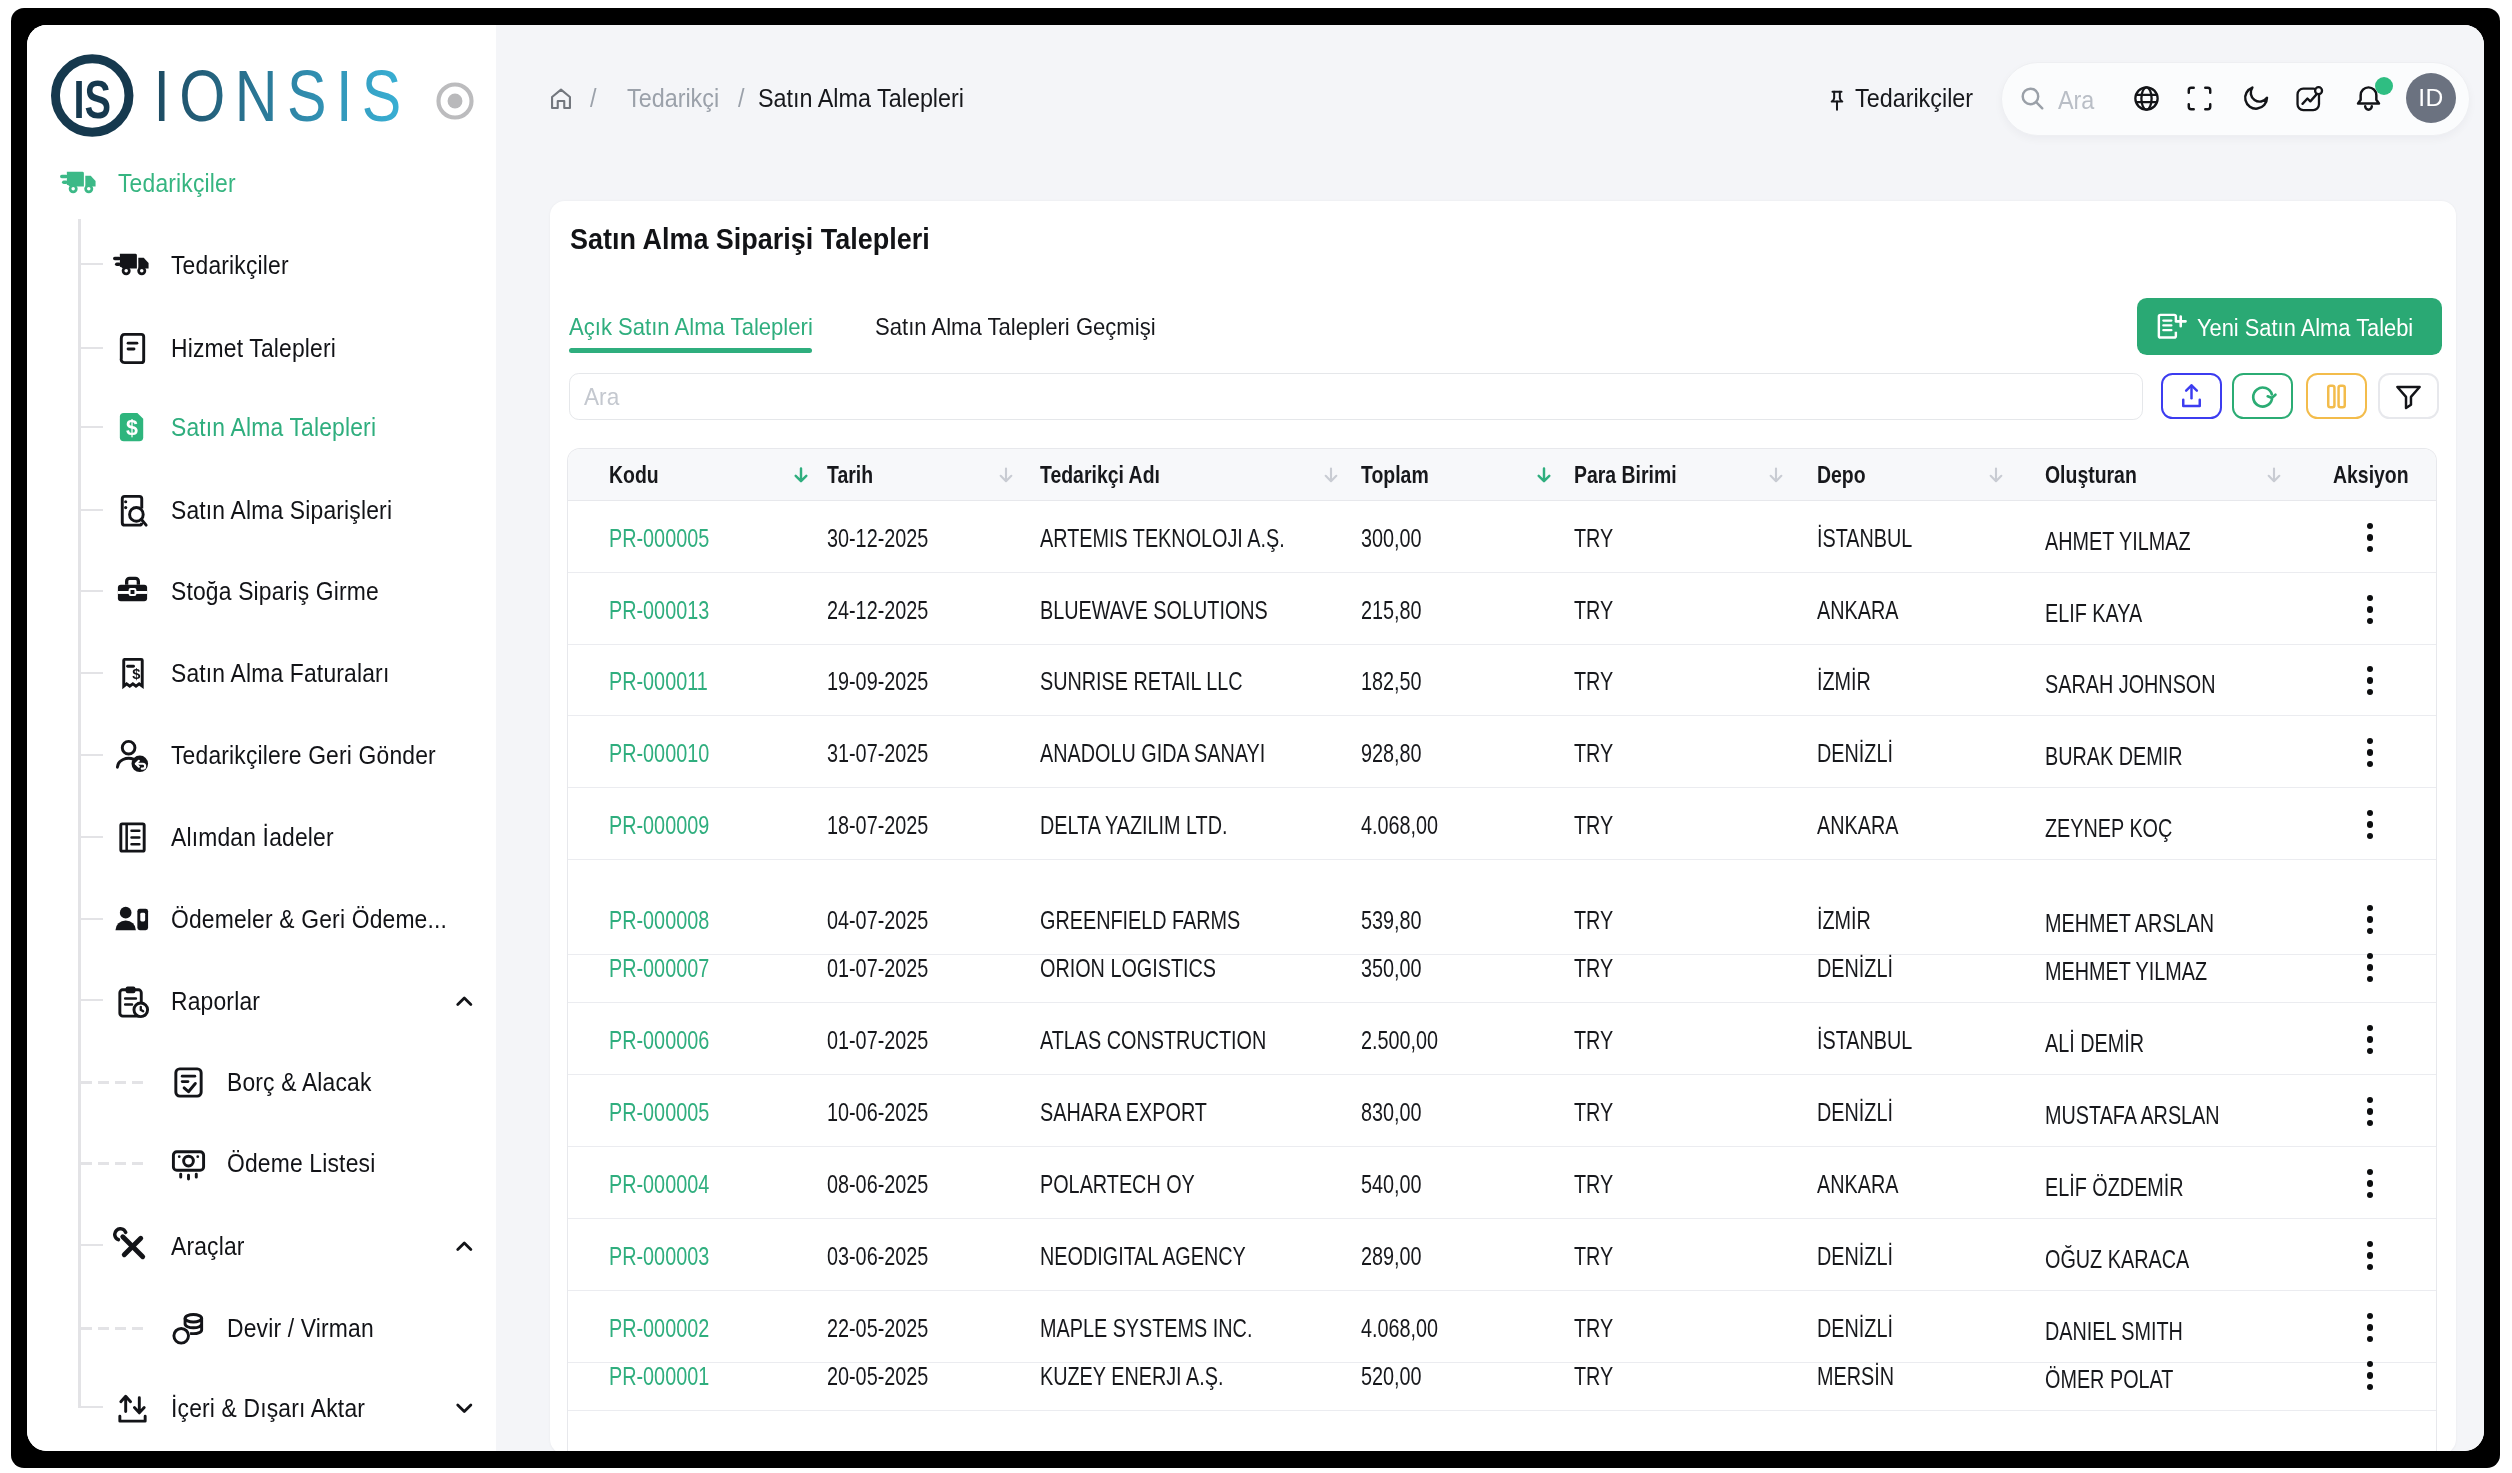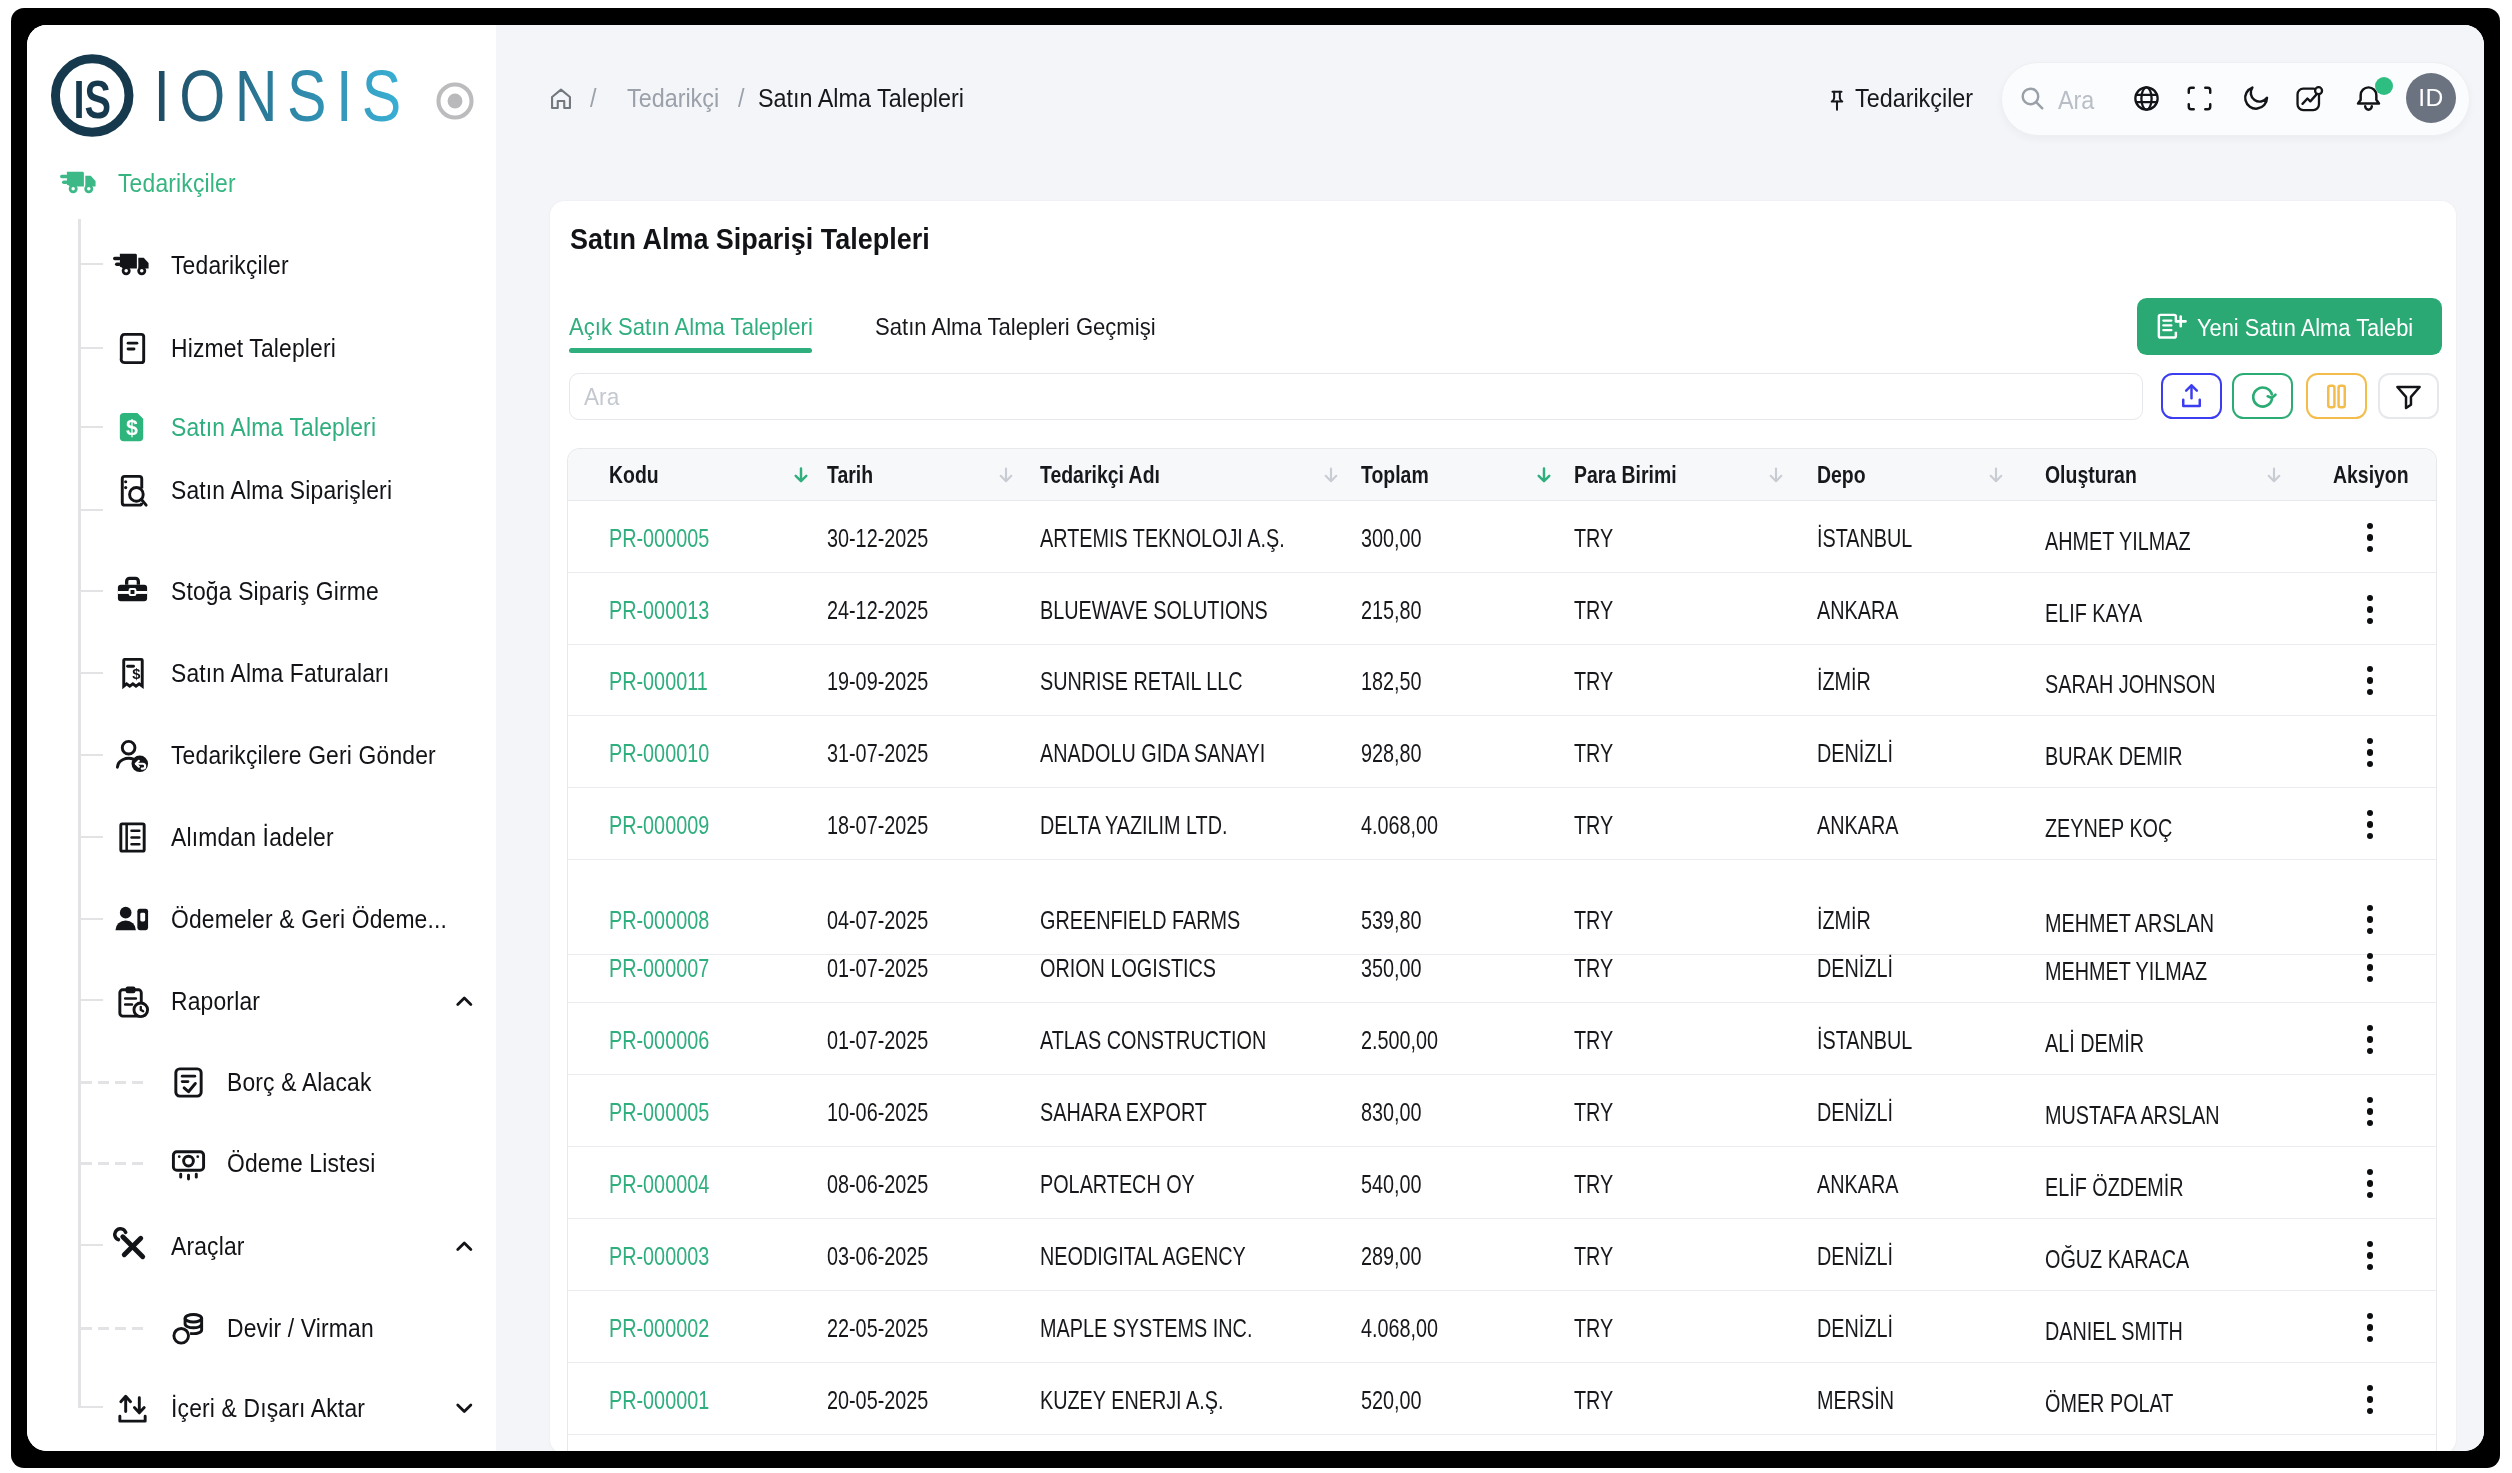--- a/index.html
+++ b/index.html
@@ -113,21 +113,21 @@
     <div class="nav-item" style="top:386px">
       <span class="ic">
           <svg width="33" height="33" viewBox="0 0 40 40">
             <path d="M11 5 h14 l6 6 v19 a4 4 0 0 1 -4 4 H11 a4 4 0 0 1 -4 -4 V9 a4 4 0 0 1 4 -4 z" fill="#2eb57d"></path>
             <text x="19.5" y="28" text-anchor="middle" font-size="22" font-weight="bold" fill="#fff">$</text>
           </svg>
         </span>
       <span class="tx" style="color:#2fae7e">Satın Alma Talepleri</span>
     </div>
     <div class="tick" style="top:484px"></div>
-    <div class="nav-item" style="top:449px">
+    <div class="nav-item" style="top:469px">
       <span class="ic">
           <svg width="33" height="33" viewBox="0 0 40 40" fill="none" stroke="#131418" stroke-width="3">
             <path d="M12 5.5 h15 a2.5 2.5 0 0 1 2.5 2.5 v10 M29.5 32.5 a2.5 2.5 0 0 1 -2.5 2.5 h-15 a2.5 2.5 0 0 1 -2.5 -2.5 V8 a2.5 2.5 0 0 1 2.5 -2.5"></path>
             <circle cx="13" cy="11" r="1.6" fill="#131418" stroke="none"></circle>
             <circle cx="13" cy="17" r="1.6" fill="#131418" stroke="none"></circle>
             <circle cx="24" cy="24" r="7"></circle>
             <path d="M29 29 l5 6" stroke-linecap="round"></path>
           </svg>
         </span>
       <span class="tx">Satın Alma Siparişleri</span>
@@ -553,21 +553,21 @@
             <span class="cell" style="left:793px;">4.068,00</span>
             <span class="cell" style="left:1006px;">TRY</span>
             <span class="cell" style="left:1249px;">DENİZLİ</span>
             <span class="cell" style="left:1477px;top:3.3px;">DANIEL SMITH</span>
             <span class="kebab">
               <span class="dot" style="top:0"></span>
               <span class="dot" style="top:11.5px"></span>
               <span class="dot" style="top:23px"></span>
             </span>
           </div>
-      <div class="row" style="top:914px">
+      <div class="row" style="top:890px">
             <span class="cell link" style="left:41px;">PR-000001</span>
             <span class="cell" style="left:259px;">20-05-2025</span>
             <span class="cell" style="left:472px;">KUZEY ENERJI A.Ş.</span>
             <span class="cell" style="left:793px;">520,00</span>
             <span class="cell" style="left:1006px;">TRY</span>
             <span class="cell" style="left:1249px;">MERSİN</span>
             <span class="cell" style="left:1477px;top:3.3px;">ÖMER POLAT</span>
             <span class="kebab">
               <span class="dot" style="top:0"></span>
               <span class="dot" style="top:11.5px"></span>

